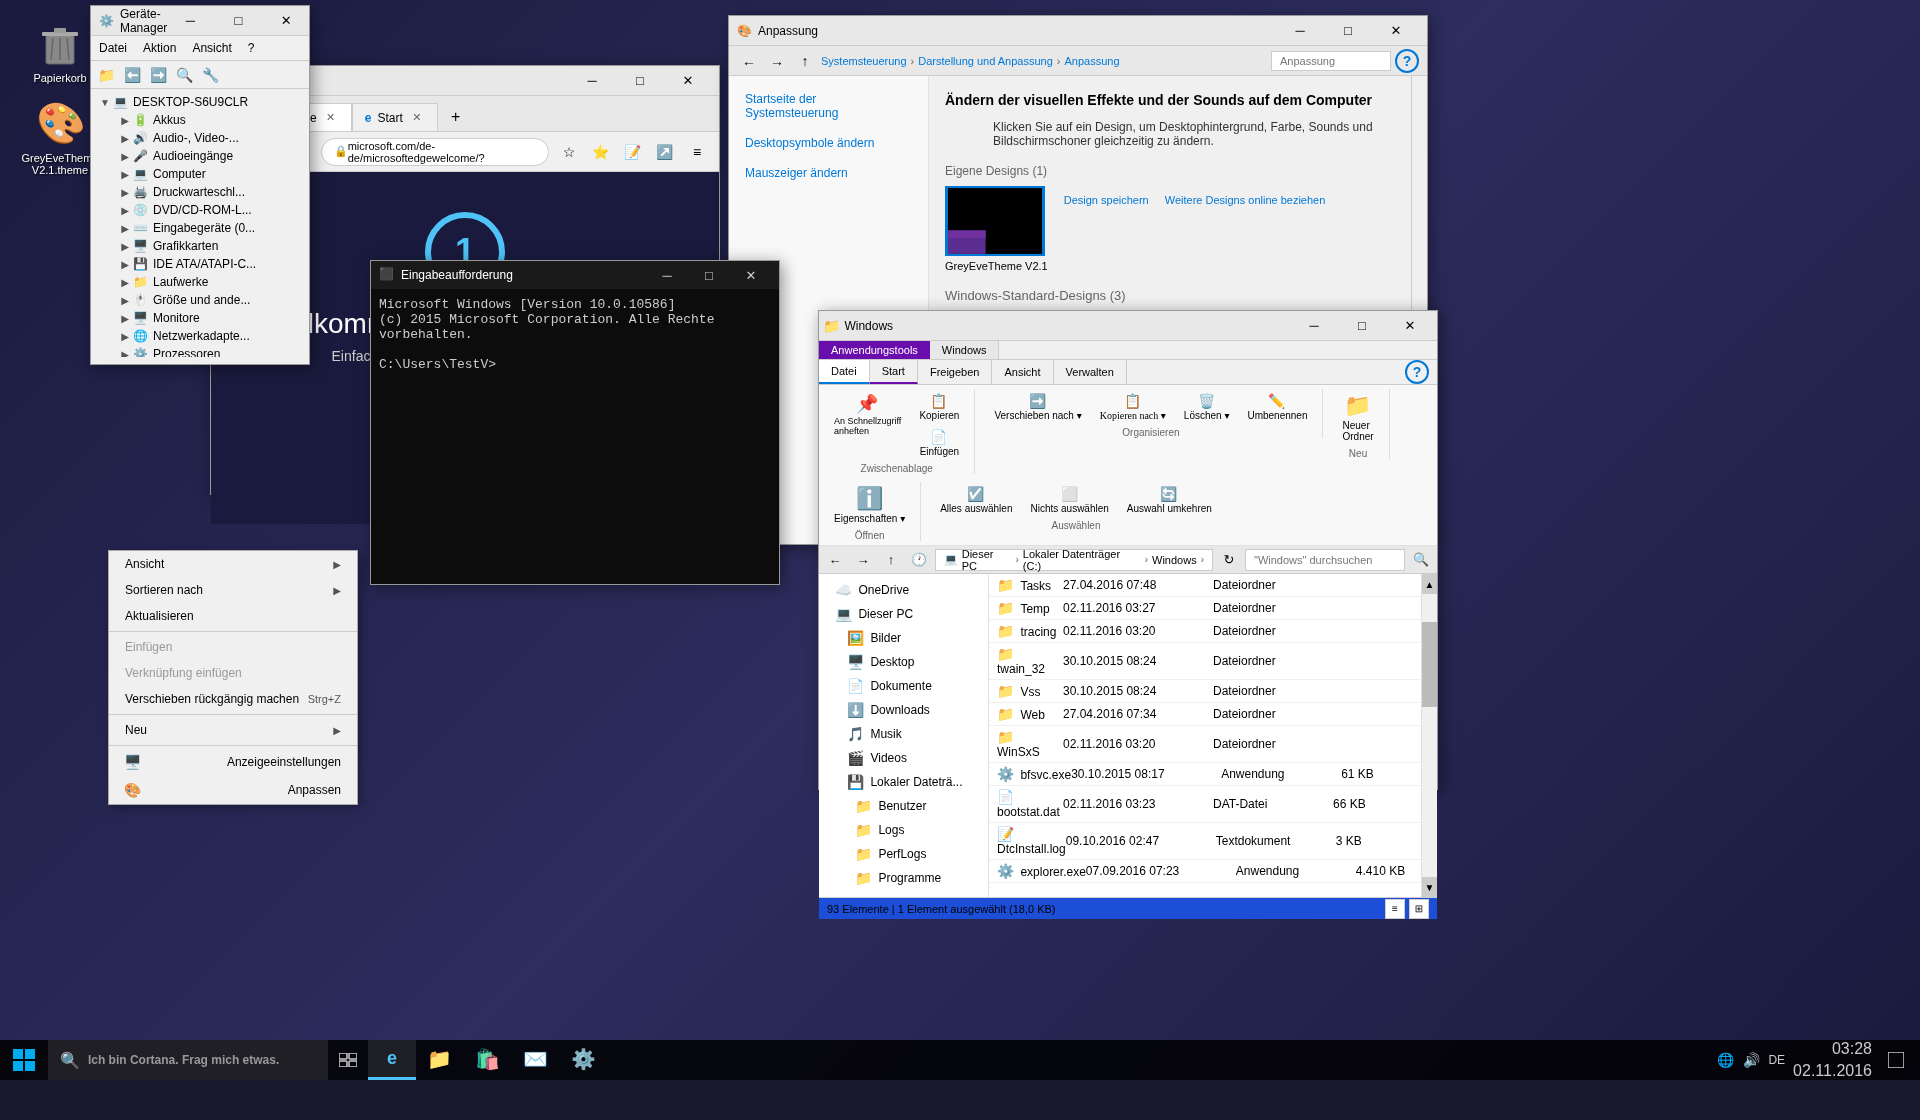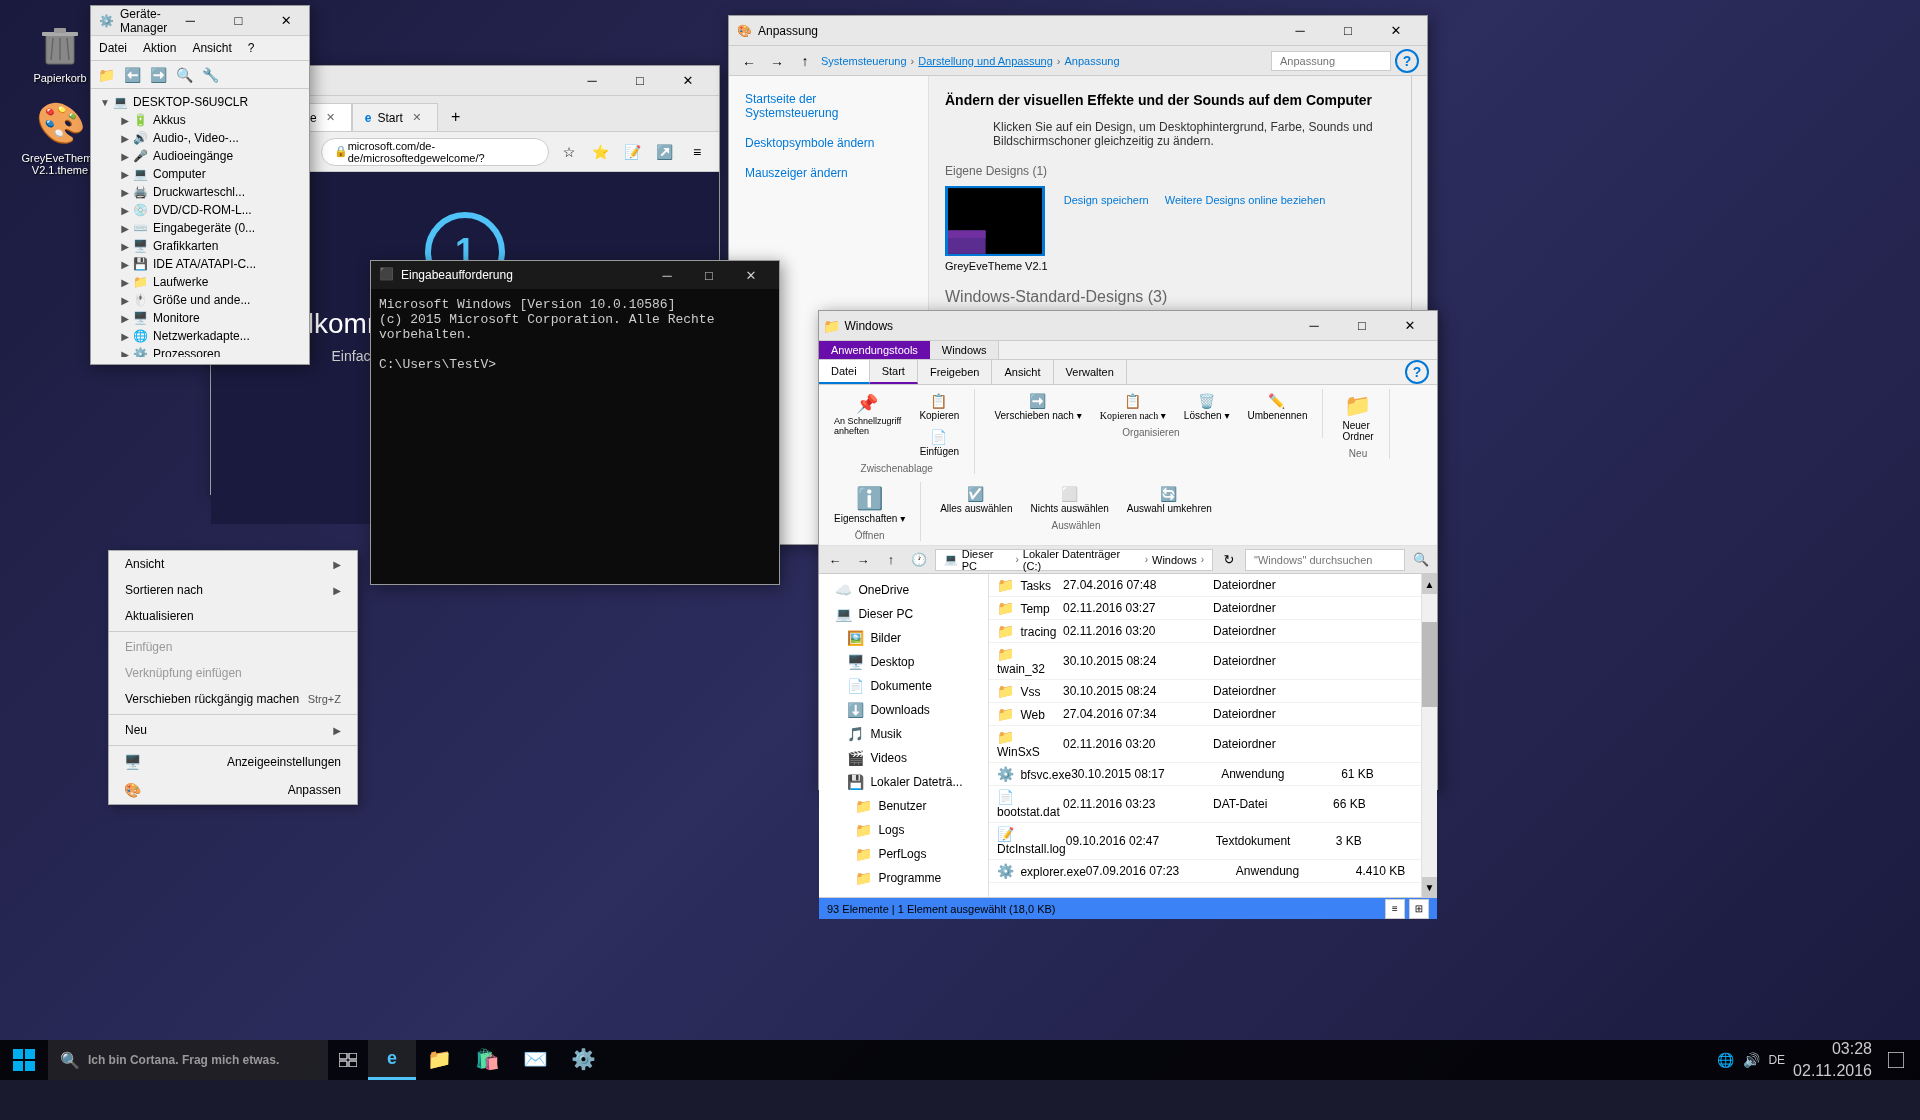--- a/index.html
+++ b/index.html
@@ -86,21 +86,21 @@
     .anp-breadcrumb { font-size: 11px; color: #0078d7; display: flex; align-items: center; gap: 4px; flex: 1; }
     .anp-breadcrumb-sep { color: #666; }
     .design-title { font-size: 14px; font-weight: bold; margin-bottom: 12px; }
     .design-subtitle { font-size: 12px; color: #333; margin-bottom: 16px; margin-left: 48px; }
     .eigene-designs { margin-bottom: 16px; }
     .eigene-designs-title { font-size: 12px; color: #666; margin-bottom: 8px; }
     .design-thumb { width: 100px; height: 70px; background: #000; border: 3px solid #0078d7; display: flex; align-items: center; justify-content: center; cursor: pointer; }
     .design-name { font-size: 11px; margin-top: 4px; text-align: center; }
     .design-actions { display: flex; gap: 16px; font-size: 11px; color: #0078d7; margin-top: 8px; cursor: pointer; }
     .windows-designs { margin-top: 12px; }
-    .windows-designs-title { font-size: 16px; color: #666; margin-bottom: 8px; }
+    .windows-designs-title { font-size: 13px; color: #666; margin-bottom: 8px; }
     .design-row { display: flex; gap: 8px; }
     .win-design-thumb { width: 80px; height: 55px; cursor: pointer; border: 2px solid transparent; }
     .anp-scrollbar { width: 16px; background: #f0f0f0; border-left: 1px solid #ccc; }
 
     
     #file-explorer { top: 310px; left: 818px; width: 620px; height: 480px; z-index: 55; background: #f0f0f0; }
     .fe-titlebar { height: 30px; display: flex; align-items: center; padding: 0 4px; background: #e8e8e8; border-bottom: 1px solid #ccc; }
     .fe-title-icon { margin-right: 4px; font-size: 14px; }
     .fe-title-text { font-size: 12px; flex: 1; }
     .fe-tab { padding: 3px 12px; font-size: 11px; cursor: pointer; border-right: 1px solid #ccc; display: flex; align-items: center; }
@@ -117,21 +117,21 @@
     .fe-address { flex: 1; height: 22px; border: 1px solid #ccc; padding: 0 8px; font-size: 11px; background: #fff; display: flex; align-items: center; gap: 4px; }
     .fe-search { width: 160px; height: 22px; border: 1px solid #ccc; padding: 0 8px; font-size: 11px; background: #fff; }
     .fe-body { display: flex; height: calc(100% - 155px); }
     .fe-sidebar { width: 170px; background: #fff; border-right: 1px solid #e0e0e0; overflow-y: auto; padding: 4px 0; }
     .fe-sidebar-item { padding: 4px 8px 4px 16px; font-size: 12px; cursor: pointer; display: flex; align-items: center; gap: 6px; white-space: nowrap; }
     .fe-sidebar-icon { font-size: 14px; }
     .fe-main { flex: 1; background: #fff; overflow-y: auto; }
     .fe-table-header { display: grid; grid-template-columns: 1fr 150px 120px 80px; background: #f0f0f0; border-bottom: 1px solid #ccc; padding: 4px 8px; font-size: 11px; font-weight: bold; position: sticky; top: 0; }
     .fe-table-row { display: grid; grid-template-columns: 1fr 150px 120px 80px; padding: 3px 8px; font-size: 12px; border-bottom: 1px solid #f0f0f0; align-items: center; }
     .fe-row-icon { margin-right: 6px; font-size: 14px; }
-    .fe-statusbar { height: 22px; background: #3b82f6; border-top: 1px solid #ccc; display: flex; align-items: center; padding: 0 8px; font-size: 11px; justify-content: space-between; }
+    .fe-statusbar { height: 22px; background: #1d4ed8; border-top: 1px solid #ccc; display: flex; align-items: center; padding: 0 8px; font-size: 11px; justify-content: space-between; }
     
     
     #taskbar { position: absolute; bottom: 0; left: 0; right: 0; height: 40px; background: rgba(0,0,0,0.85); display: flex; align-items: center; z-index: 100; }
     .taskbar-start { width: 48px; height: 40px; display: flex; align-items: center; justify-content: center; cursor: pointer; }
     .taskbar-cortana { flex: 0 0 280px; height: 40px; display: flex; align-items: center; padding: 0 12px; background: rgba(255,255,255,0.1); margin: 4px 0; border-radius: 0; cursor: pointer; }
     .taskbar-cortana-icon { color: #999; margin-right: 8px; font-size: 16px; }
     .taskbar-cortana-text { color: #999; font-size: 12px; font-weight: bold; }
     .taskbar-task-view { width: 40px; height: 40px; display: flex; align-items: center; justify-content: center; cursor: pointer; color: #ccc; }
     .taskbar-apps { display: flex; align-items: center; flex: 1; }
     .taskbar-app { width: 48px; height: 40px; display: flex; align-items: center; justify-content: center; cursor: pointer; border-bottom: 3px solid transparent; }
@@ -405,21 +405,21 @@
         <button class="win-btn close">✕</button>
       </div>
     </div>
     <div class="anp-nav">
       <button class="anp-nav-btn">←</button>
       <button class="anp-nav-btn">→</button>
       <button class="anp-nav-btn">↑</button>
       <div class="anp-breadcrumb">
         <span style="color:#0078d7;cursor:pointer;">Systemsteuerung</span>
         <span class="anp-breadcrumb-sep">›</span>
-        <span style="color:#0078d7;cursor:pointer;text-decoration:underline;">Darstellung und Anpassung</span>
+        <span style="color:#0078d7;cursor:pointer;">Darstellung und Anpassung</span>
         <span class="anp-breadcrumb-sep">›</span>
         <span>Anpassung</span>
       </div>
       <input class="anp-search" placeholder="Anpassung" style="">
       <div class="help-btn">?</div>
     </div>
     <div class="anp-main">
       <div class="anp-sidebar">
         <div class="anp-sidebar-item">
           <span>Startseite der Systemsteuerung</span>

